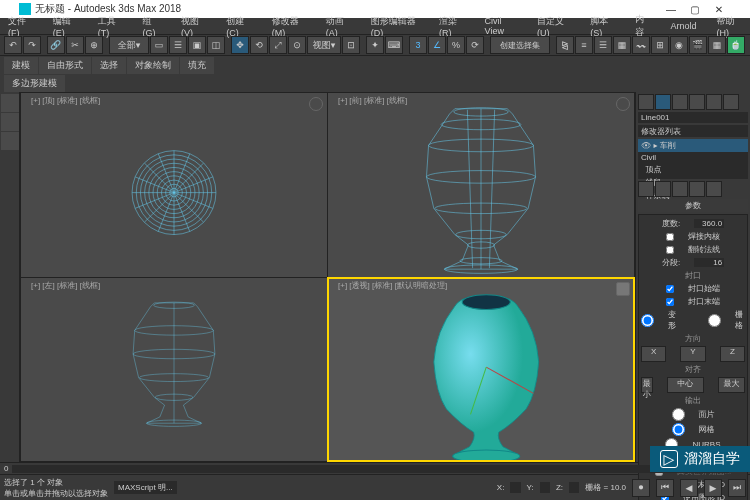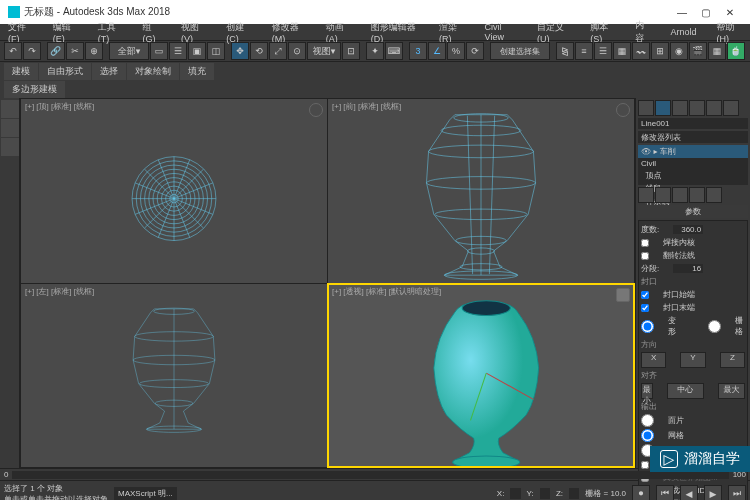--- a/index.html
+++ b/index.html
@@ -1,48 +1,48 @@
 <!DOCTYPE html>
 <html><head>
 <meta charset="utf-8">
 <style>
 * { margin: 0; padding: 0; box-sizing: border-box; font-family: "Microsoft YaHei", sans-serif; }
 body { background: #393939; color: #ccc; font-size: 10px; width: 750px; height: 500px; overflow: hidden; position: relative; }
-.titlebar { background: #fff; height: 24px; display: flex; align-items: center; padding: 0 8px; color: #333; font-size: 10px; }
+.titlebar { background: #fff; height: 18px; display: flex; align-items: center; padding: 0 19px; color: #333; font-size: 10px; }
 .titlebar .icon3 { width: 12px; height: 12px; background: #00bcd4; margin-right: 4px; }
 .titlebar .spacer { flex: 1; }
 .titlebar .winbtn { width: 24px; text-align: center; }
 .menubar { background: #393939; height: 16px; display: flex; align-items: center; padding: 0 4px; gap: 12px; font-size: 9px; }
 .menubar span { padding: 0 4px; cursor: default; }
 .toolbar { background: #393939; height: 22px; border-top: 1px solid #222; border-bottom: 1px solid #222; display: flex; align-items: center; padding: 0 4px; gap: 1px; }
 .tbtn { width: 18px; height: 18px; background: #4a4a4a; border: 1px solid #222; display: flex; align-items: center; justify-content: center; font-size: 9px; }
 .tbtn.blue { background: #2a5a7a; }
 .tbtn.sep { width: 4px; background: transparent; border: none; }
 .toolbar2 { background: #393939; height: 18px; display: flex; align-items: center; padding: 0 4px; gap: 1px; font-size: 9px; }
 .ribbon-tab { padding: 2px 8px; background: #444; font-size: 9px; }
 .main { display: flex; height: 370px; }
 .leftbar { width: 20px; background: #393939; border-right: 1px solid #222; display: flex; flex-direction: column; gap: 1px; padding-top: 2px; }
 .leftbar .lb { width: 18px; height: 18px; background: #4a4a4a; margin: 0 auto; }
 .viewports { flex: 1; display: grid; grid-template-columns: 1fr 1fr; grid-template-rows: 1fr 1fr; gap: 1px; background: #222; padding: 1px; }
 .vp { background: #4a4a4a; position: relative; overflow: hidden; }
 .vp.active { outline: 2px solid #ffd700; outline-offset: -1px; }
-.vp-label { position: absolute; top: 2px; left: 4px; font-size: 8px; color: #aaa; z-index: 10; }
+.vp-label { position: absolute; top: 2px; left: 10px; font-size: 8px; color: #aaa; z-index: 10; }
 .vp-icon { position: absolute; top: 4px; right: 4px; width: 14px; height: 14px; border: 1px solid #666; border-radius: 50%; }
 .vp svg { width: 100%; height: 100%; }
 .rightpanel { width: 115px; background: #393939; border-left: 1px solid #222; padding: 2px; display: flex; flex-direction: column; gap: 2px; font-size: 8px; }
 .rp-tabs { display: flex; gap: 1px; }
 .rp-tab { width: 16px; height: 16px; background: #4a4a4a; border: 1px solid #222; }
 .rp-tab.active { background: #2a5a7a; }
 .rp-field { background: #2a2a2a; padding: 1px 3px; height: 12px; font-size: 8px; color: #ccc; }
 .rp-section { background: #333; border: 1px solid #222; padding: 2px; }
 .rp-title { background: #3a3a3a; padding: 1px 3px; font-size: 8px; text-align: center; }
 .rp-list { background: #2a2a2a; min-height: 40px; }
 .rp-list-item { padding: 1px 3px; font-size: 8px; }
 .rp-list-item.sel { background: #2a5a7a; }
-.rp-row { display: flex; align-items: center; gap: 14px; padding: 1px 0; font-size: 8px; }
+.rp-row { display: flex; align-items: center; gap: 14px; padding: 1px 0; font-size: 8px; justify-content: center; }
 .rp-row input[type=checkbox] { width: 8px; height: 8px; }
 .rp-row .num { background: #2a2a2a; padding: 0 2px; width: 30px; text-align: right; font-size: 8px; }
 .timeline { height: 12px; background: #393939; display: flex; align-items: center; padding: 0 4px; font-size: 8px; border-top: 1px solid #222; }
 .timeline .slider { flex: 1; height: 8px; background: #2a2a2a; margin: 0 4px; position: relative; }
 .statusbar { height: 26px; background: #393939; display: flex; align-items: center; padding: 0 4px; font-size: 8px; border-top: 1px solid #222; gap: 6px; }
 .statusbar .coord { background: #2a2a2a; padding: 1px 4px; font-size: 8px; }
 .statusbar .msg { font-size: 8px; }
 .watermark { position: absolute; right: 0; bottom: 28px; background: #0a5a7a; color: #fff; padding: 4px 10px; font-size: 14px; display: flex; align-items: center; gap: 6px; }
 .watermark .play { width: 18px; height: 18px; border: 1px solid #fff; border-radius: 3px; display: flex; align-items: center; justify-content: center; }
 </style>

